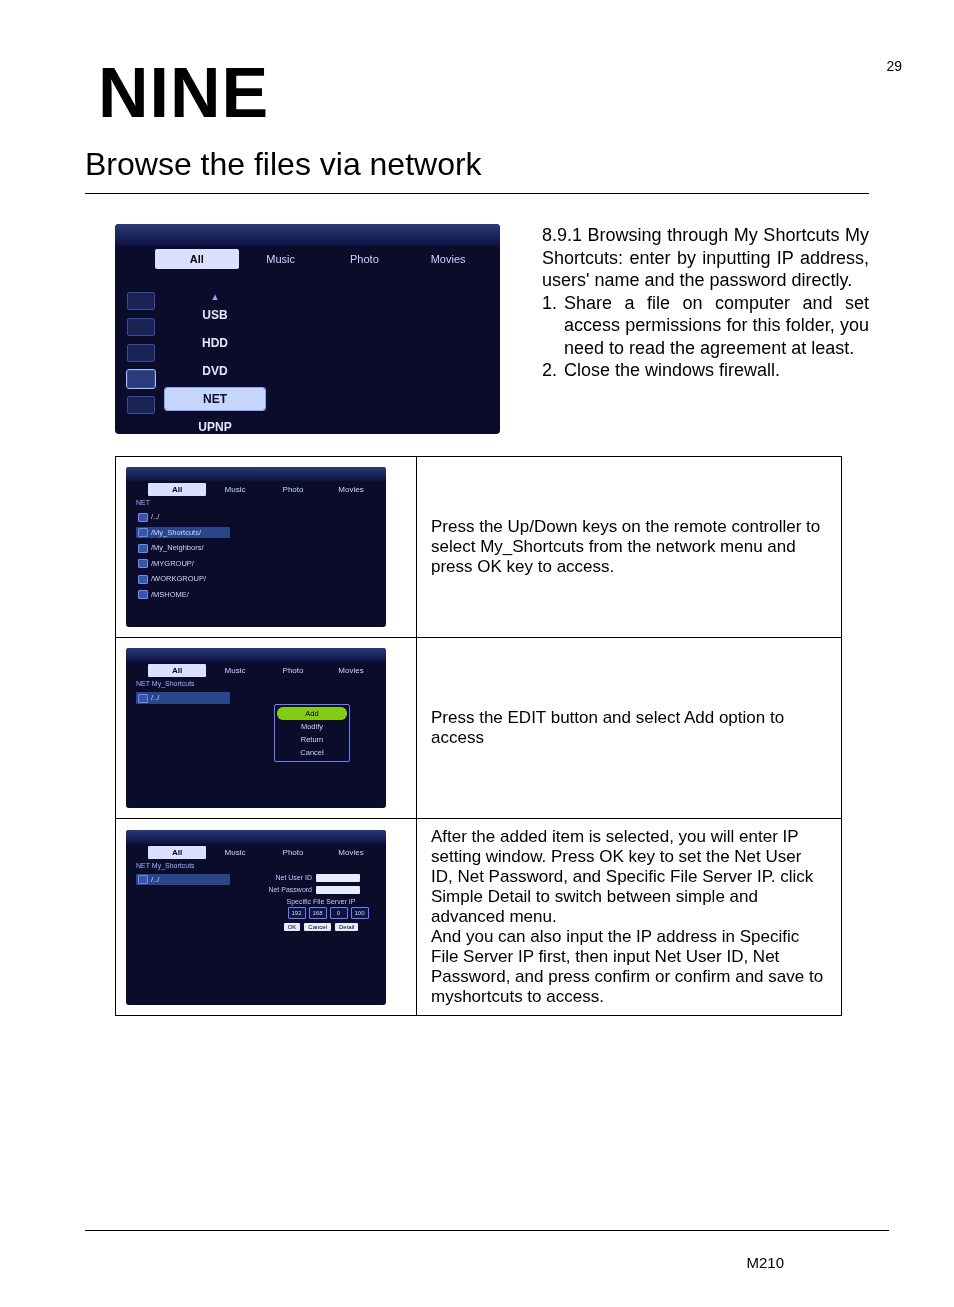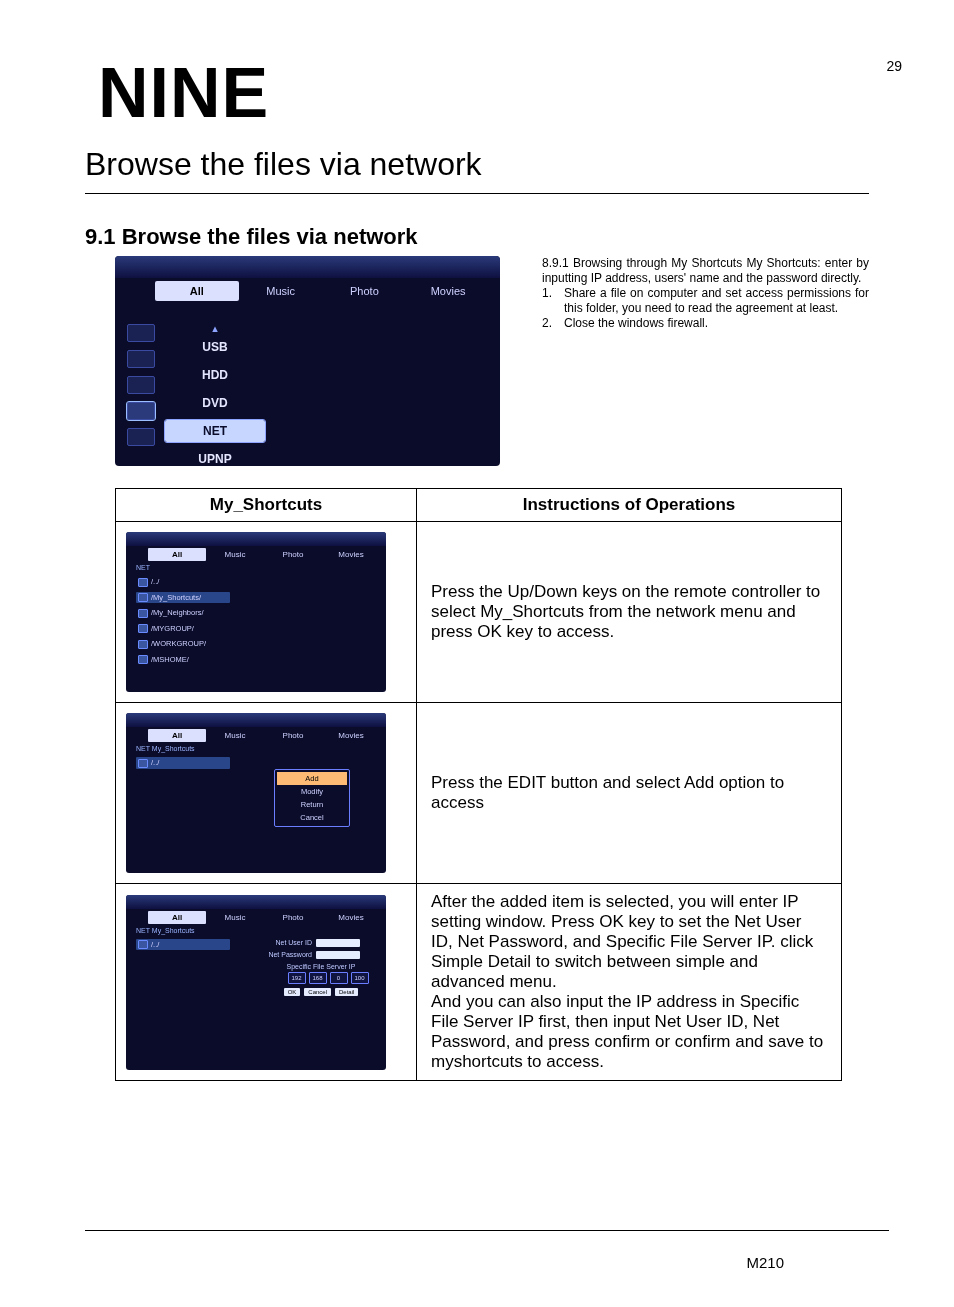--- a/index.html
+++ b/index.html
@@ -76,21 +76,21 @@
   .mf-tab.sel { background:#dce0ff; color:#000; border-radius:2px; font-weight:bold; }
   .mf-side { position:absolute; left:50px; top:68px; width:100px; }
   .mf-icons { position:absolute; left:12px; top:68px; display:flex; flex-direction:column; gap:8px; }
   .mf-icon { width:26px; height:16px; background:#1a2254; border:1px solid #3a4aa0; border-radius:2px; }
   .mf-icon.net { background:#2a3a7a; outline:1px solid #9cbfff; }
   .mf-row { padding:4px 8px; margin-bottom:6px; border-radius:2px; font-weight:bold; font-size:12px;text-align:center; }
   .mf-row.sel { background:#c6d6ff; color:#0a0c2a; outline:1px solid #8ea4ff; }
   .mf-arrow { text-align:center; color:#8ea4ff; margin-bottom:4px; line-height:8px; }
   .right-text {
     flex: 1;
-    font-size: 12px;
+    font-size: 18px;
     line-height: 1.25;
     text-align: justify;
   }
   .right-text .numitem {
     display: flex;
   }
   .right-text .numitem .n { width: 22px; flex-shrink:0; }
   table.ops {
     border-collapse: collapse;
     width: 727px;
@@ -127,21 +127,21 @@
   .mini-tabs { position:absolute; top:16px; left:22px; right:6px; display:flex; color:#cfd1ff; font-size:8px; }
   .mini-tabs .mt { width:58px; text-align:center; padding:2px 0; }
   .mini-tabs .mt.sel { background:#dce0ff; color:#000; border-radius:1px; font-weight:bold; }
   .mini-crumb { position:absolute; top:32px; left:10px; font-size:7px; color:#9cb4ff; }
   .mini-list { position:absolute; top:44px; left:10px; display:flex; flex-direction:column; gap:4px; }
   .mini-list .li { font-size:7.5px; padding:1px 2px; }
   .mini-list .li.sel { background:#2a468a; border-radius:1px; width:90px; }
   .mini-list .ic { display:inline-block; width:8px; height:7px; background:#3a56a0; border:0.5px solid #6a8aff; margin-right:3px; vertical-align:middle; border-radius:1px; }
   .mini-menu { position:absolute; top:56px; left:148px; width:70px; background:#0a0c2a; border:1px solid #6a7eff; border-radius:2px; padding:2px; }
   .mini-menu .mi { padding:2px 4px; font-size:7.5px; text-align:center; }
-  .mini-menu .mi.sel { background:#fdba74; color:#000; border-radius:0; }
+  .mini-menu .mi.sel { background:#84cc16; color:#000; border-radius:6px; }
   .mini-form { position:absolute; top:44px; left:140px; width:110px; font-size:7px; }
   .mini-form .row { display:flex; gap:4px; margin-bottom:4px; align-items:center; }
   .mini-form .lbl { width:46px; text-align:right; color:#bfc9ff; }
   .mini-form .fld { background:#e6ecff; color:#000; width:44px; height:8px; border-radius:1px; }
   .mini-form .ipset { display:flex; gap:3px; justify-content:center; margin:2px 0 4px 14px; }
   .mini-form .ipbox { width:16px; height:10px; background:#101440; border:1px solid #6a7eff; border-radius:1px; font-size:6px; text-align:center; line-height:10px; }
   .mini-form .btns { display:flex; gap:4px; justify-content:center; margin-top:4px; }
   .mini-form .btn { background:#e6ecff; color:#000; font-size:6px; padding:1px 4px; border-radius:1px; }
   hr.bottom-rule {
     border: none;
@@ -161,21 +161,20 @@
 </style>
 </head>
 <body>
 
 <div class="page">
   <div class="page-number">29</div>
   <h1 class="chapter">NINE</h1>
   <h2 class="title">Browse the files via network</h2>
   <hr class="top-rule">
 
-  <h3 class="section">9.1 Browse the files via network</h3>
 
   <div class="figure-and-text">
     <div class="main-figure">
       <div class="mf-topbar"></div>
       <div class="mf-tabs">
         <div class="mf-tab sel">All</div>
         <div class="mf-tab">Music</div>
         <div class="mf-tab">Photo</div>
         <div class="mf-tab">Movies</div>
       </div>
@@ -205,24 +204,20 @@
       </div>
       <div class="numitem">
         <div class="n">2.</div>
         <div>Close the windows firewall.</div>
       </div>
     </div>
   </div>
 
   <table class="ops">
     <tbody>
-        <tr>
-      <th>My_Shortcuts</th>
-      <th>Instructions of Operations</th>
-    </tr>
     <tr>
       <td class="imgcell">
         <div class="mini-fig">
           <div class="mf-topbar"></div>
           <div class="mini-tabs">
             <div class="mt sel">All</div>
             <div class="mt">Music</div>
             <div class="mt">Photo</div>
             <div class="mt">Movies</div>
           </div>

